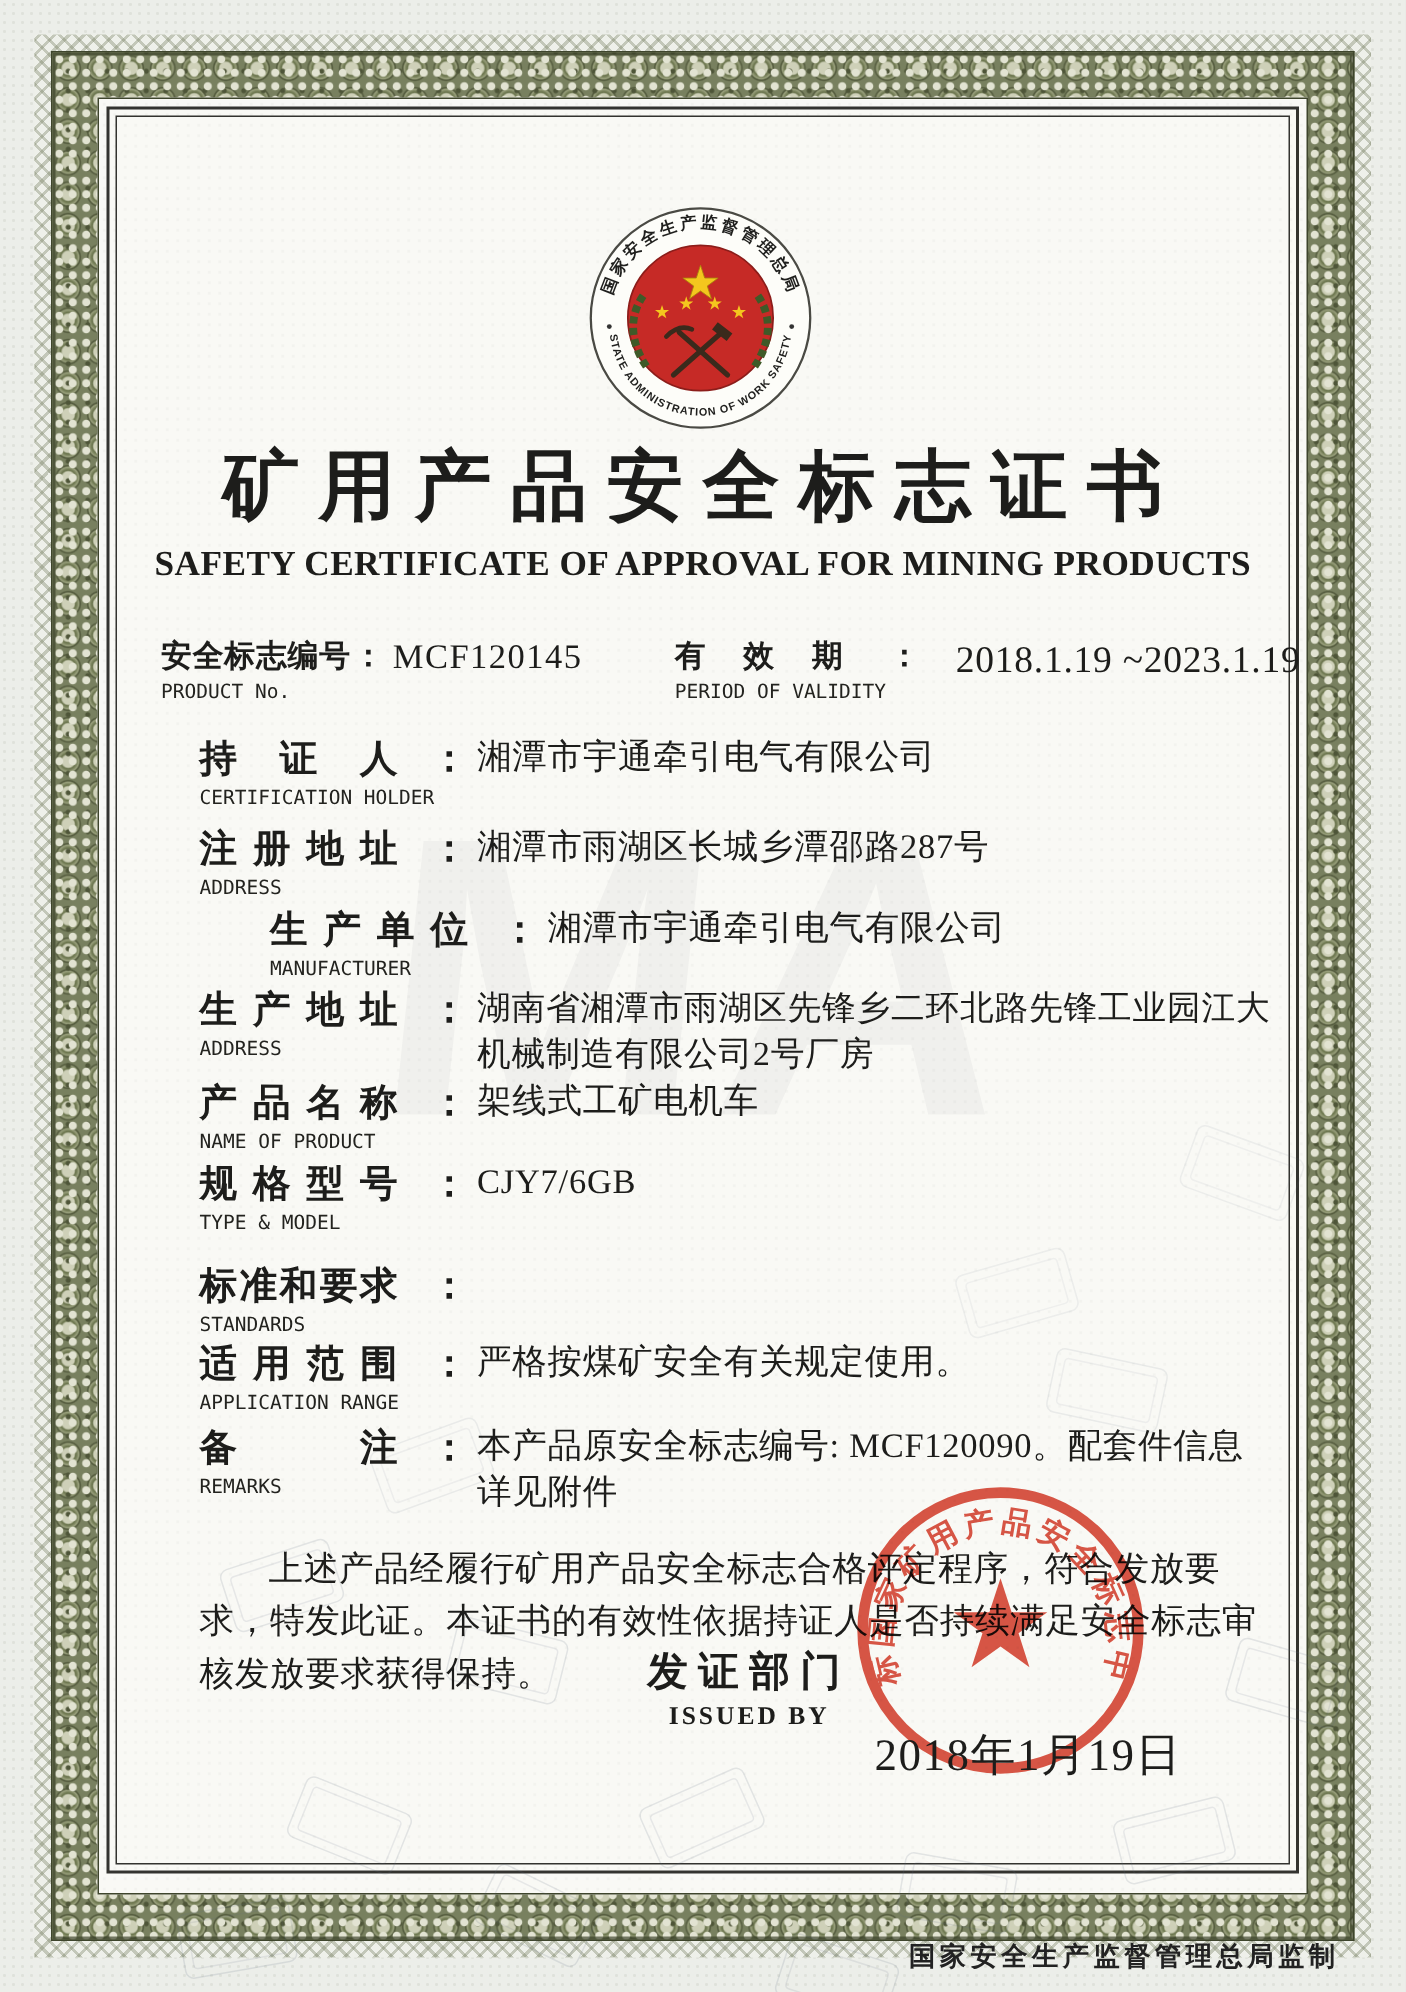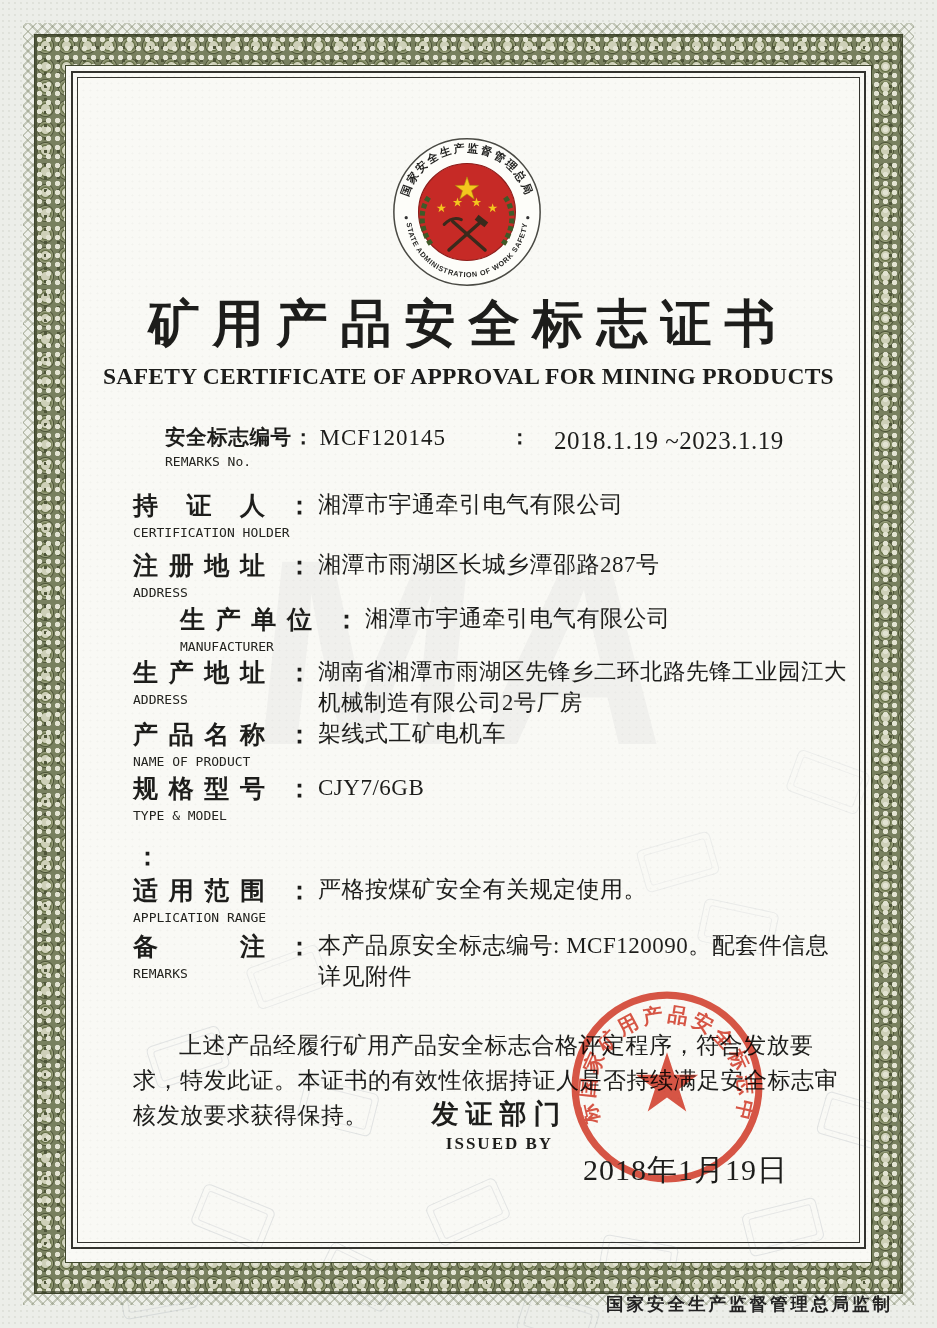--- a/index.html
+++ b/index.html
@@ -32,21 +32,21 @@
   .emblem{position:absolute;left:391px;top:136px;width:152px;height:152px;z-index:5;}
   
   .tx{position:absolute;z-index:5;color:#1d1d1b;}
   .title-cn{top:290px;left:0;width:100%;text-align:center;font-size:51px;font-weight:700;letter-spacing:13px;}
   .title-en{top:363px;left:0;width:100%;text-align:center;font-size:23.5px;font-weight:700;letter-spacing:.3px;}
   .sub-en{font-family:"DejaVu Sans Mono",monospace;font-size:13px;letter-spacing:0;color:#23231f;white-space:nowrap;margin-top:3px;}
   .lbl{font-size:25px;font-weight:600;text-align:justify;text-align-last:justify;}
   .colon{font-size:25px;font-weight:600;padding:0 6px 0 2px;}
   .val{font-size:23px;font-weight:500;letter-spacing:.5px;line-height:31px;}
   
-  .approval-row{top:423px;left:165px;right:70px;display:flex;align-items:flex-start;}
+  .approval-row{top:423px;left:165px;right:70px;display:flex;align-items:flex-start;justify-content:flex-end;}
   .approval-row .lbl{font-size:20.5px;}
   .approval-row .colon{font-size:20.5px;}
   .grp{display:flex;align-items:flex-start;}
   .lblcol{display:flex;flex-direction:column;}
   .w126{width:126px;} .w112{width:112px;}
   .val-code{font-size:23px;letter-spacing:1px;padding-top:2px;}
   .grp2{margin-left:30px;}
   .val-dates{font-size:25px;letter-spacing:.5px;padding-top:4px;white-space:nowrap;}
   
   .fields{top:489px;left:133px;right:85px;}
@@ -128,26 +128,30 @@
     </text>
   </svg>
 
   <div class="tx title-cn">矿用产品安全标志证书</div>
   <div class="tx title-en">SAFETY CERTIFICATE OF APPROVAL FOR MINING PRODUCTS</div>
 
   <div class="tx approval-row">
     <div class="grp">
       <div class="lblcol">
         <span class="lbl w126">安全标志编号</span>
-        <span class="sub-en">REMARKS No.</span>
+        <span class="sub-en">PRODUCT No.</span>
       </div>
       <span class="colon">：</span>
       <span class="val-code" style="width:158px;">MCF120145</span>
     </div>
     <div class="grp grp2">
+      <div class="lblcol">
+        <span class="lbl w112">有效期</span>
+        <span class="sub-en">PERIOD OF VALIDITY</span>
+      </div>
       <span class="colon">：</span>
       <span class="val-dates" style="margin-left:18px;">2018.1.19 ~2023.1.19</span>
     </div>
   </div>
 
   <div class="tx fields">
 
     <div class="frow mb9">
       <div class="lblcol">
           <span class="lbl">持证人</span>
@@ -196,20 +200,24 @@
     <div class="frow mb17">
       <div class="lblcol">
           <span class="lbl">规格型号</span>
         <span class="sub-en">TYPE &amp; MODEL</span>
         </div>
       <span class="colon">：</span>
       <span class="val">CJY7/6GB</span>
     </div>
 
     <div class="frow mb1">
+      <div class="lblcol">
+          <span class="lbl">标准和要求</span>
+        <span class="sub-en">STANDARDS</span>
+        </div>
       <span class="colon">：</span>
     </div>
 
     <div class="frow mb5">
       <div class="lblcol">
           <span class="lbl">适用范围</span>
         <span class="sub-en">APPLICATION RANGE</span>
         </div>
       <span class="colon">：</span>
       <span class="val">严格按煤矿安全有关规定使用。</span>

